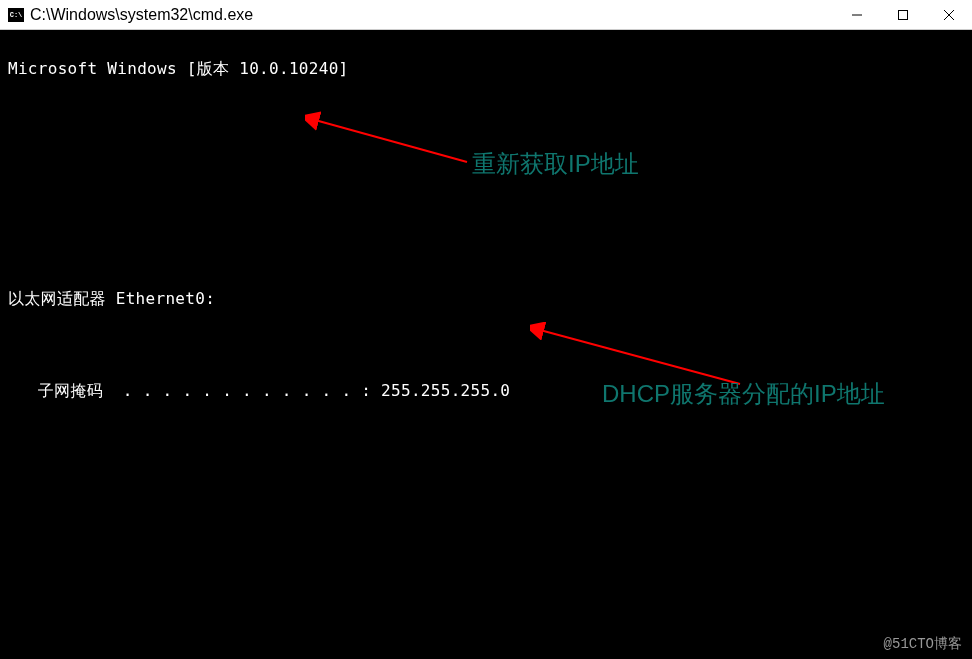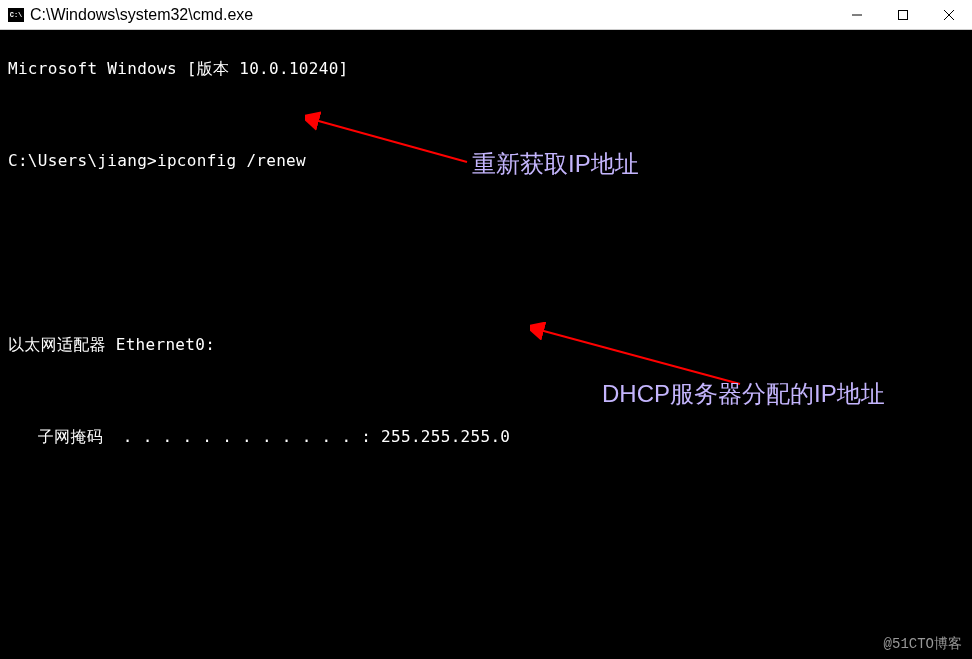--- a/index.html
+++ b/index.html
@@ -77,21 +77,21 @@
       padding: 4px 8px;
       color: #fff;
       font-size: 16px;
       line-height: 23px;
       white-space: pre;
       font-family: "NSimSun", "SimSun", Consolas, monospace;
       letter-spacing: 0.3px;
     }
     .annotation {
       position: absolute;
-      color: #c4b5fd;
+      color: #0f766e;
       font-family: "Microsoft YaHei", sans-serif;
       font-size: 24px;
       font-weight: 500;
       pointer-events: none;
     }
     .arrow {
       position: absolute;
       pointer-events: none;
     }
     .watermark {
@@ -127,21 +127,20 @@
           <line x1="0" y1="0" x2="10" y2="10" stroke="black" stroke-width="1"></line>
           <line x1="10" y1="0" x2="0" y2="10" stroke="black" stroke-width="1"></line>
         </svg>
     </div>
   </div>
 </div>
 
 <div class="terminal">
 <div>Microsoft Windows [版本 10.0.10240]</div>
 <div>&nbsp;</div>
-<div>C:\Users\jiang&gt;ipconfig /renew</div>
 <div>&nbsp;</div>
 <div>&nbsp;</div>
 <div>&nbsp;</div>
 <div>以太网适配器 Ethernet0:</div>
 <div>&nbsp;</div>
 <div>   子网掩码  . . . . . . . . . . . . : 255.255.255.0</div>
 
 
 
 

